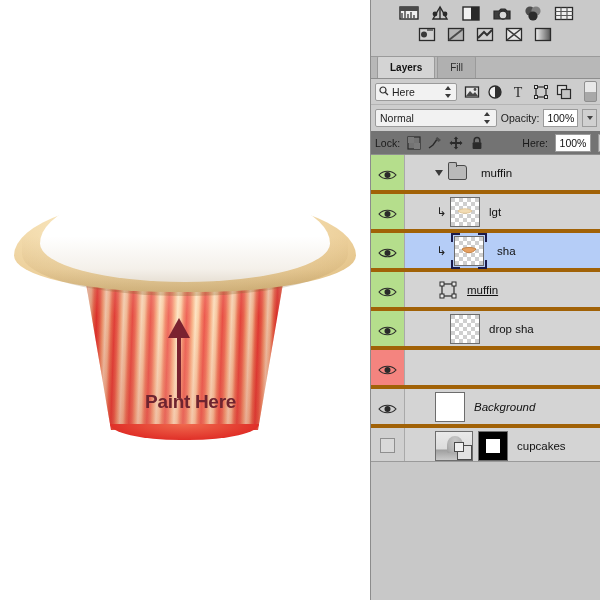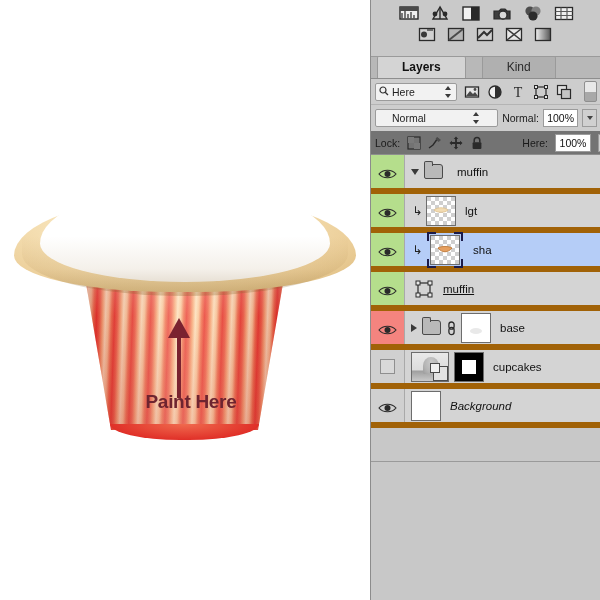--- a/index.html
+++ b/index.html
@@ -71,22 +71,22 @@
   
   .arrow-shaft{
     position:absolute;left:177px;top:330px;width:4px;height:68px;background:#7a2230;
   }
   .arrow-head{
     position:absolute;left:168px;top:318px;width:0;height:0;
     border-left:11px solid transparent;border-right:11px solid transparent;
     border-bottom:20px solid #7a2230;
   }
   .paint-here{
-    position:absolute;left:124px;top:391px;width:134px;
-    text-align:center;color:#6e2430;
+    position:absolute;left:124px;top:391px;width:112px;
+    text-align:right;color:#6e2430;
     font:bold 19px "Liberation Sans",sans-serif;
     letter-spacing:-.3px;
   }
 
   
   #panel{
     position:absolute;left:370px;top:0;width:230px;height:600px;
     background:#c8c8c8;border-left:1px solid #8c8c8c;
   }
   
@@ -99,23 +99,23 @@
   .adj-row.r2{padding-top:5px;gap:9px;}
   .adj-ic{width:20px;height:17px;position:relative;}
 
   
   .tabbar{
     position:relative;width:230px;height:22px;background:#b8b8b8;
     border-bottom:1px solid #8e8e8e;display:flex;align-items:flex-end;
     padding-left:6px;box-sizing:border-box;
   }
   .tab{
-    height:21px;line-height:21px;padding:0 24px;font-size:12px;color:#2b2b2b;
+    height:21px;line-height:21px;padding:0 12px;font-size:10px;color:#2b2b2b;
     background:#b0b0b0;border:1px solid #9a9a9a;border-bottom:none;
-    border-radius:2px 2px 0 0;margin-right:16px;
+    border-radius:2px 2px 0 0;margin-right:2px;
   }
   .tab.active{background:#d4d4d4;color:#111;font-weight:bold;}
 
   
   .filterrow{
     width:230px;height:26px;background:#cdcdcd;display:flex;align-items:center;
     padding:0 4px;box-sizing:border-box;gap:7px;border-bottom:1px solid #b4b4b4;
   }
   .kind-select{
     width:82px;height:18px;background:#f2f2f2;border:1px solid #9b9b9b;border-radius:2px;
@@ -128,21 +128,21 @@
     background:linear-gradient(180deg,#e8e8e8 0 50%,#a8a8a8 50% 100%);margin-left:auto;
   }
 
   
   .blendrow{
     width:230px;height:26px;background:#cdcdcd;display:flex;align-items:center;
     padding:0 4px;box-sizing:border-box;gap:4px;
   }
   .blend-select{
     width:125px;height:18px;background:#f2f2f2;border:1px solid #9b9b9b;border-radius:2px;
-    display:flex;align-items:center;padding:0 16px;box-sizing:border-box;font-size:10.5px;color:#222;
+    display:flex;align-items:center;padding:0 4px;box-sizing:border-box;font-size:10.5px;color:#222;
   }
   .blend-select .lbl{flex:1;}
   .lab{font-size:10.5px;color:#1a1a1a;}
   .numbox{
     width:34px;height:16px;background:#fff;border:1px solid #9b9b9b;
     font-size:10.5px;color:#111;text-align:center;line-height:16px;
   }
   .tinyarrow{
     width:13px;height:16px;background:#d0d0d0;border:1px solid #9b9b9b;
     position:relative;
@@ -166,21 +166,21 @@
   .lockrow{
     width:246px;height:24px;background:#737373;display:flex;align-items:center;
     padding:0 4px;box-sizing:border-box;gap:7px;border-bottom:1px solid #8e8e8e;
   }
   .lk{width:14px;height:14px;position:relative;}
 
   
   .layers{width:230px;background:#d4d4d4;}
   .row{
     position:relative;height:39px;display:flex;align-items:center;
-    border-bottom:6px solid #a16207;background:#d4d4d4;box-sizing:border-box;
+    border-bottom:4px solid #a16207;background:#d4d4d4;box-sizing:border-box;gap:24px;
   }
   .row.sel{background:#b5cdf7;}
   .eye{
     width:34px;height:100%;display:flex;align-items:center;justify-content:center;
     border-right:1px solid #a9a9a9;box-sizing:border-box;
   }
   .eye.on{background:#b5de8c;}
   .eye.base{background:#f4847f;}
   .eye.off{background:#d0d0d0;}
   .eyeglyph{width:19px;height:12px;}
@@ -356,21 +356,21 @@
                 </linearGradient>
               </defs>
             <rect x="1.5" y="1.5" width="15" height="12" fill="url(#gg)" stroke="#2a2a2a" stroke-width="1.3"></rect>
           </svg>
         </span>
       </div>
     </div>
 
     <div class="tabbar">
       <div class="tab active">Layers</div>
-      <div class="tab">Kind</div>
+      <div class="tab">Fill</div>
     </div>
 
     <div class="filterrow">
       <div class="kind-select">
         <span>
           <svg width="10" height="10" viewBox="0 0 10 10">
             <circle cx="4" cy="4" r="3" fill="none" stroke="#333" stroke-width="1.2"></circle>
             <path d="M6.2 6.2 L9 9" stroke="#333" stroke-width="1.3"></path>
           </svg>
         </span>
@@ -411,21 +411,21 @@
         </svg>
       </span>
       <span class="switch"></span>
     </div>
 
     <div class="blendrow">
       <div class="blend-select">
         <span class="lbl">Normal</span>
         <span class="stepper"></span>
       </div>
-      <span class="lab">Normal:</span>
+      <span class="lab">Opacity:</span>
       <span class="numbox">100%</span>
       <span class="tinyarrow"></span>
     </div>
 
     <div class="lockrow">
       <span class="lab">Lock:</span>
       <span class="lk">
         <svg width="14" height="14" viewBox="0 0 14 14">
           <rect x="1" y="1" width="12" height="12" fill="none" stroke="#2a2a2a" stroke-width="1.2"></rect>
           <rect x="1" y="1" width="6" height="6" fill="#7a7a7a"></rect>
@@ -534,76 +534,75 @@
               <rect x="2" y="1" width="4" height="4" fill="#e8e8e8" stroke="#2a2a2a" stroke-width="1"></rect>
               <rect x="14" y="1" width="4" height="4" fill="#e8e8e8" stroke="#2a2a2a" stroke-width="1"></rect>
               <rect x="2" y="13" width="4" height="4" fill="#e8e8e8" stroke="#2a2a2a" stroke-width="1"></rect>
               <rect x="14" y="13" width="4" height="4" fill="#e8e8e8" stroke="#2a2a2a" stroke-width="1"></rect>
             </svg>
           </span>
           <span class="lname undl">muffin</span>
         </div>
       </div>
 
+      <div class="row">
+        <div class="eye on">
+          <span class="eyeglyph">
+            <svg width="19" height="12" viewBox="0 0 19 12">
+              <path d="M1 6 C5 1, 14 1, 18 6 C14 11, 5 11, 1 6 Z" fill="#b5de8c" stroke="#2a2a2a" stroke-width="1.2"></path>
+              <ellipse cx="9.5" cy="6" rx="3" ry="3" fill="#2a2a2a"></ellipse>
+            </svg>
+          </span>
+        </div>
+        <div class="body">
+          <span class="clipind"></span>
+          <span class="thumb"></span>
+          <span class="lname">drop sha</span>
+        </div>
+      </div>
 
       <div class="row">
         <div class="eye base">
           <span class="eyeglyph">
             <svg width="19" height="12" viewBox="0 0 19 12">
               <path d="M1 6 C5 1, 14 1, 18 6 C14 11, 5 11, 1 6 Z" fill="#f4847f" stroke="#2a2a2a" stroke-width="1.2"></path>
               <ellipse cx="9.5" cy="6" rx="3" ry="3" fill="#2a2a2a"></ellipse>
             </svg>
           </span>
         </div>
-        <div class="body">
-          <span class="tri"></span>
-          <span class="folder"></span>
-          <span class="chain">
-            <svg width="11" height="16" viewBox="0 0 11 16">
-              <path d="M5.5 2 a2.6 2.6 0 0 1 2.6 2.6 v2 a2.6 2.6 0 0 1 -5.2 0 v-2 A2.6 2.6 0 0 1 5.5 2 Z" fill="none" stroke="#2a2a2a" stroke-width="1.3"></path>
-              <path d="M5.5 7.4 a2.6 2.6 0 0 1 2.6 2.6 v2 a2.6 2.6 0 0 1 -5.2 0 v-2 A2.6 2.6 0 0 1 5.5 7.4 Z" fill="none" stroke="#2a2a2a" stroke-width="1.3"></path>
-            </svg>
-          </span>
-          <span class="thumb white">
-            <svg width="28" height="28" viewBox="0 0 28 28" style="position:absolute;left:0;top:0">
-              <ellipse cx="14" cy="17" rx="6" ry="3" fill="#e9e9e9"></ellipse>
-            </svg>
-          </span>
-          <span class="lname">base</span>
-        </div>
-      </div>
-
-      <div class="row">
-        <div class="eye off">
-          <span class="eyebox"></span>
-        </div>
-        <div class="body">
-          <span class="so-thumb">
-            <i class="cc"></i>
-            <i class="so-badge"></i>
-          </span>
-          <span class="maskthumb">
-              <i></i>
-            </span>
-          <span class="lname">cupcakes</span>
-        </div>
       </div>
 
       <div class="row">
         <div class="eye off">
           <span class="eyeglyph">
             <svg width="19" height="12" viewBox="0 0 19 12">
               <path d="M1 6 C5 1, 14 1, 18 6 C14 11, 5 11, 1 6 Z" fill="#d0d0d0" stroke="#2a2a2a" stroke-width="1.2"></path>
               <ellipse cx="9.5" cy="6" rx="3" ry="3" fill="#2a2a2a"></ellipse>
             </svg>
           </span>
         </div>
         <div class="body">
           <span class="thumb white"></span>
           <span class="lname ital">Background</span>
         </div>
       </div>
 
+      <div class="row">
+        <div class="eye off">
+          <span class="eyebox"></span>
+        </div>
+        <div class="body">
+          <span class="so-thumb">
+            <i class="cc"></i>
+            <i class="so-badge"></i>
+          </span>
+          <span class="maskthumb">
+              <i></i>
+            </span>
+          <span class="lname">cupcakes</span>
+        </div>
+      </div>
+
     </div>
 
     <div class="panel-bottom"></div>
   </div>
 </div>
 
 </body></html>

